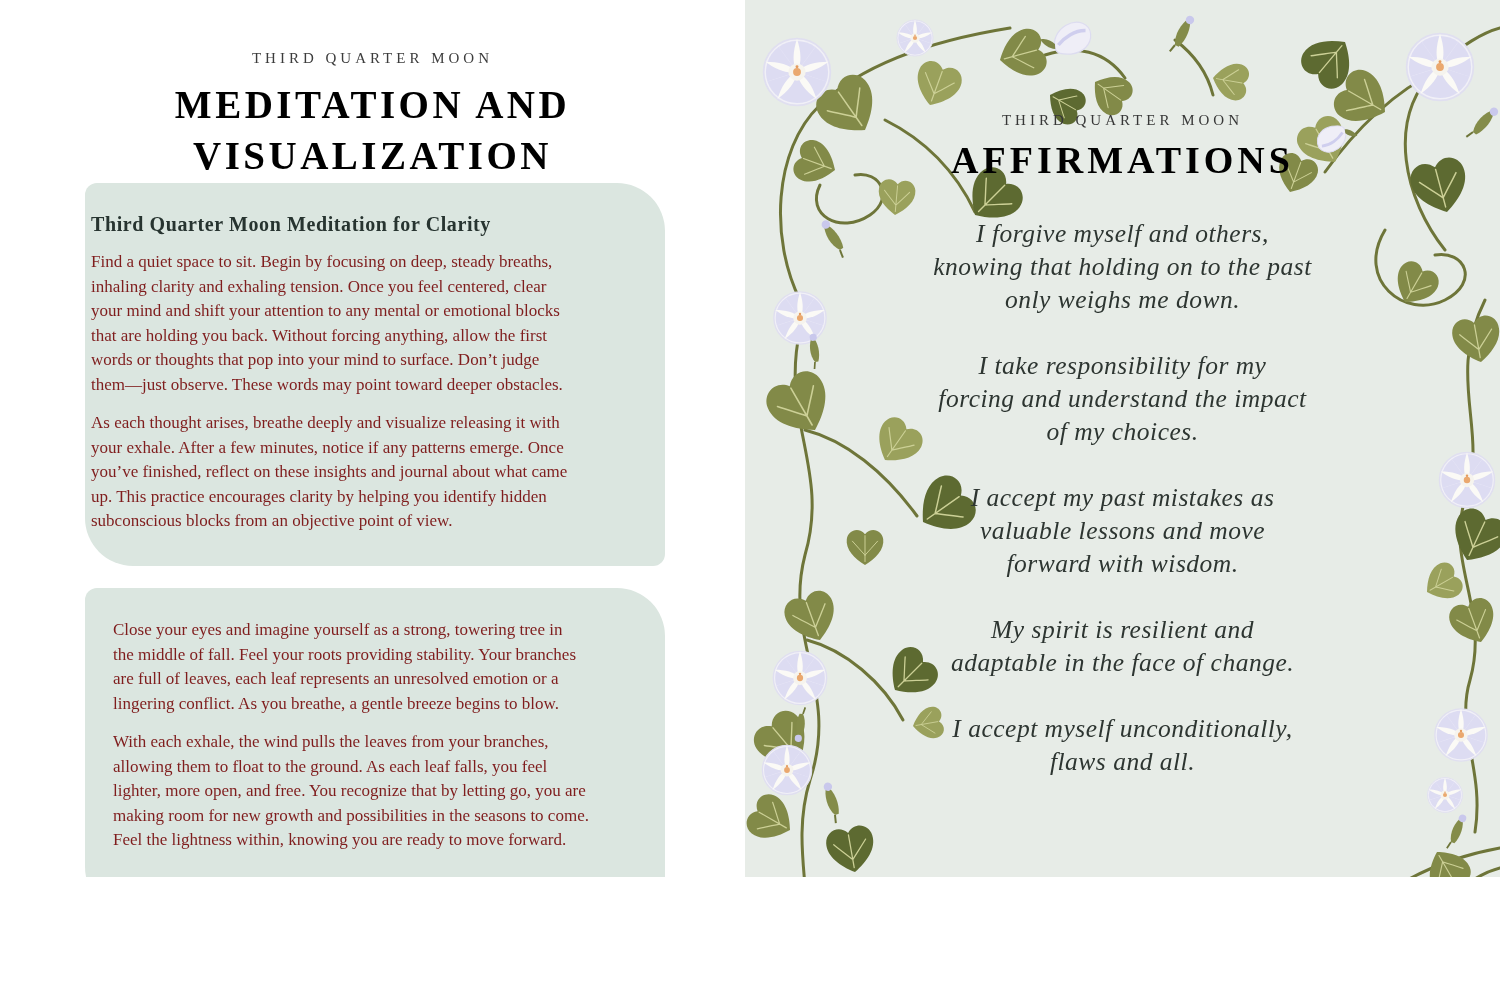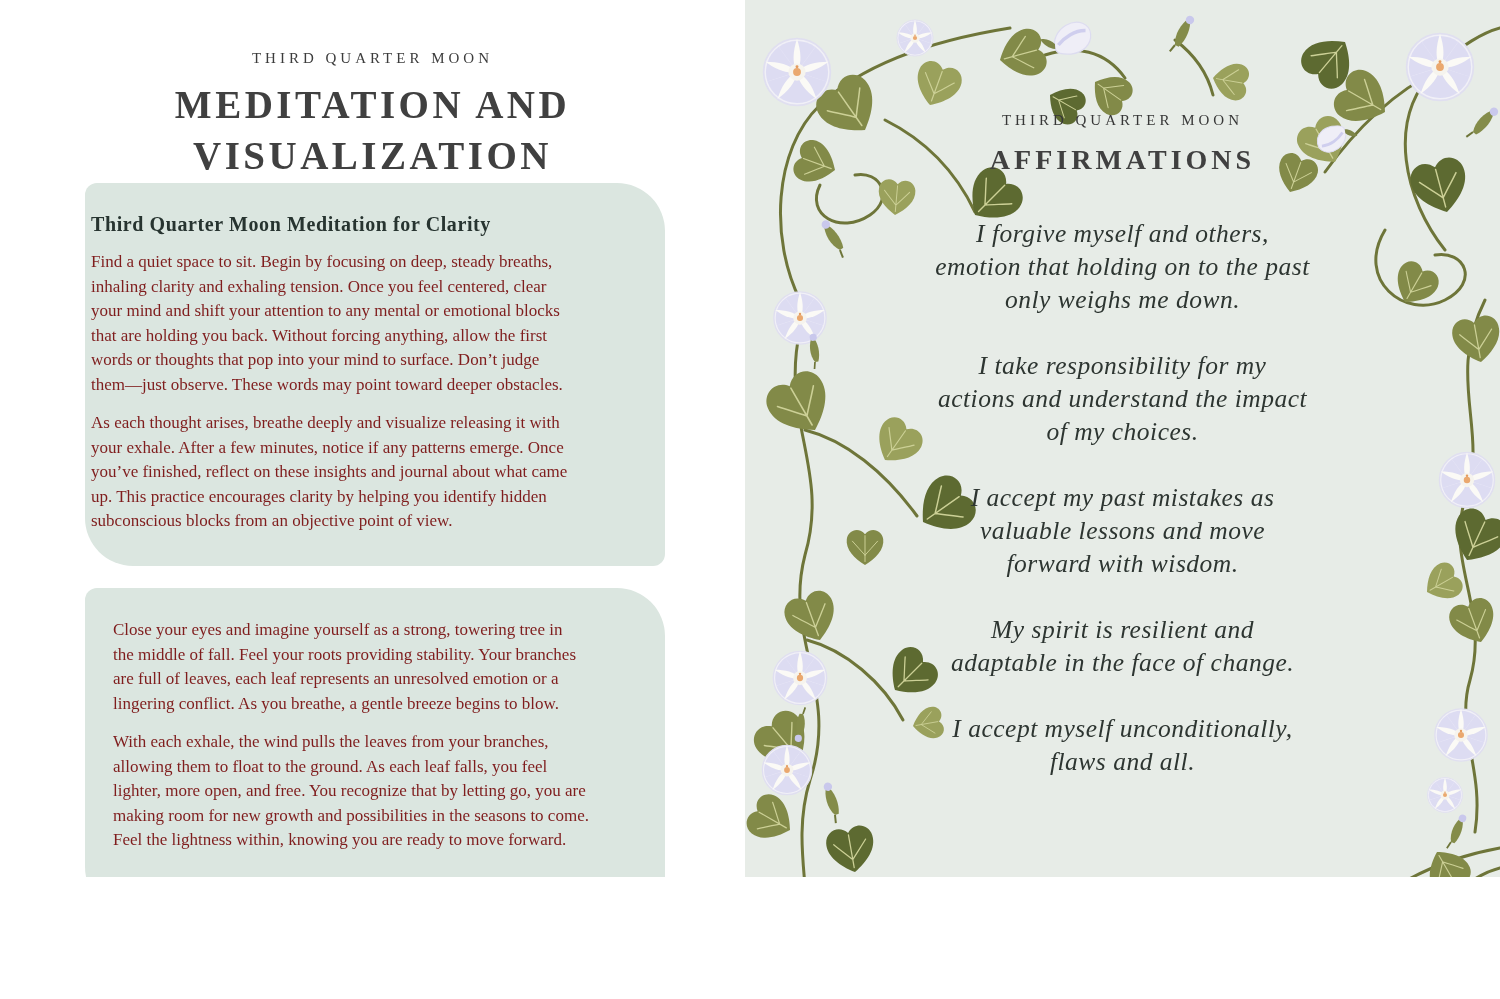--- a/index.html
+++ b/index.html
@@ -3,40 +3,40 @@
 <meta charset="utf-8">
 <style>
   html,body{margin:0;padding:0;background:#ffffff;}
   #spread{position:relative;width:1500px;height:877px;overflow:hidden;
           font-family:"Liberation Serif", serif;}
   
   #left-page{position:absolute;left:0;top:0;width:745px;height:999px;background:#ffffff;}
   .eyebrow{font-size:15px;letter-spacing:4px;color:#3c3c3c;text-align:center;
            font-weight:400;}
   #left-page .eyebrow{margin-top:50px;}
-  .big-title{font-weight:700;color:#404040;text-align:center;letter-spacing:3.5px;
+  .big-title{font-weight:700;color:#000000;text-align:center;letter-spacing:3.5px;
              white-space:pre-line;}
   #left-page .big-title{font-size:39px;line-height:51px;margin-top:12px;}
   .sage-box{position:absolute;left:85px;width:580px;background:#dbe6e0;
             border-radius:12px 48px 12px 48px;box-sizing:border-box;
             padding:30px 32px 10px 28px;}
   #box-1{top:183px;height:383px;padding-left:6px;}
   #box-2{top:588px;height:327px;}
   .box-heading{font-size:20px;font-weight:700;color:#273430;letter-spacing:0.6px;
                margin:0 0 14px 0;}
   .box-para{font-size:17px;line-height:24.5px;color:#7f1d1d;margin:0 0 14px 0;
             white-space:pre-line;}
   #page-number{position:absolute;left:44px;top:944px;font-size:21px;color:#222;}
   
   #right-page{position:absolute;left:745px;top:0;width:755px;height:999px;
               background:#e7ece7;}
   #right-content{position:absolute;left:0;top:0;width:755px;height:999px;
                  padding-top:112px;box-sizing:border-box;text-align:center;}
   #right-page .eyebrow{color:#373737;}
-  #right-page .big-title{font-size:28px;line-height:46px;margin-top:8px;
+  #right-page .big-title{font-size:38px;line-height:46px;margin-top:8px;
                          margin-bottom:34px;letter-spacing:4px;}
   .affirmation{font-size:25.5px;line-height:33px;font-style:italic;color:#2d3531;
                white-space:pre-line;margin:0 auto 33px auto;width:620px;
                letter-spacing:0.5px;}
   
   #border-svg{position:absolute;left:0;top:0;}
   .st{stroke:#6e7539;stroke-width:3;fill:none;stroke-linecap:round;}
   .lf{fill:var(--leaf,#828a48);}
   .vein{stroke:#ccd096;stroke-width:1.4;fill:none;stroke-linecap:round;}
 </style>
@@ -204,24 +204,24 @@
         <use href="#bud" transform="translate(58,714) rotate(185) scale(0.85)"></use>
         <use href="#bud" transform="translate(728,132) rotate(40)"></use>
         <use href="#bud" transform="translate(706,842) rotate(20) scale(0.9)"></use>
       </g>
     </svg>
 
     <div id="right-content">
       <div class="eyebrow">THIRD QUARTER MOON</div>
       <div class="big-title">AFFIRMATIONS</div>
       <div class="affirmation">I forgive myself and others,
-emotion that holding on to the past
+knowing that holding on to the past
 only weighs me down.</div>
       <div class="affirmation">I take responsibility for my
-actions and understand the impact
+forcing and understand the impact
 of my choices.</div>
       <div class="affirmation">I accept my past mistakes as
 valuable lessons and move
 forward with wisdom.</div>
       <div class="affirmation">My spirit is resilient and
 adaptable in the face of change.</div>
       <div class="affirmation">I accept myself unconditionally,
 flaws and all.</div>
     </div>
   </div>

